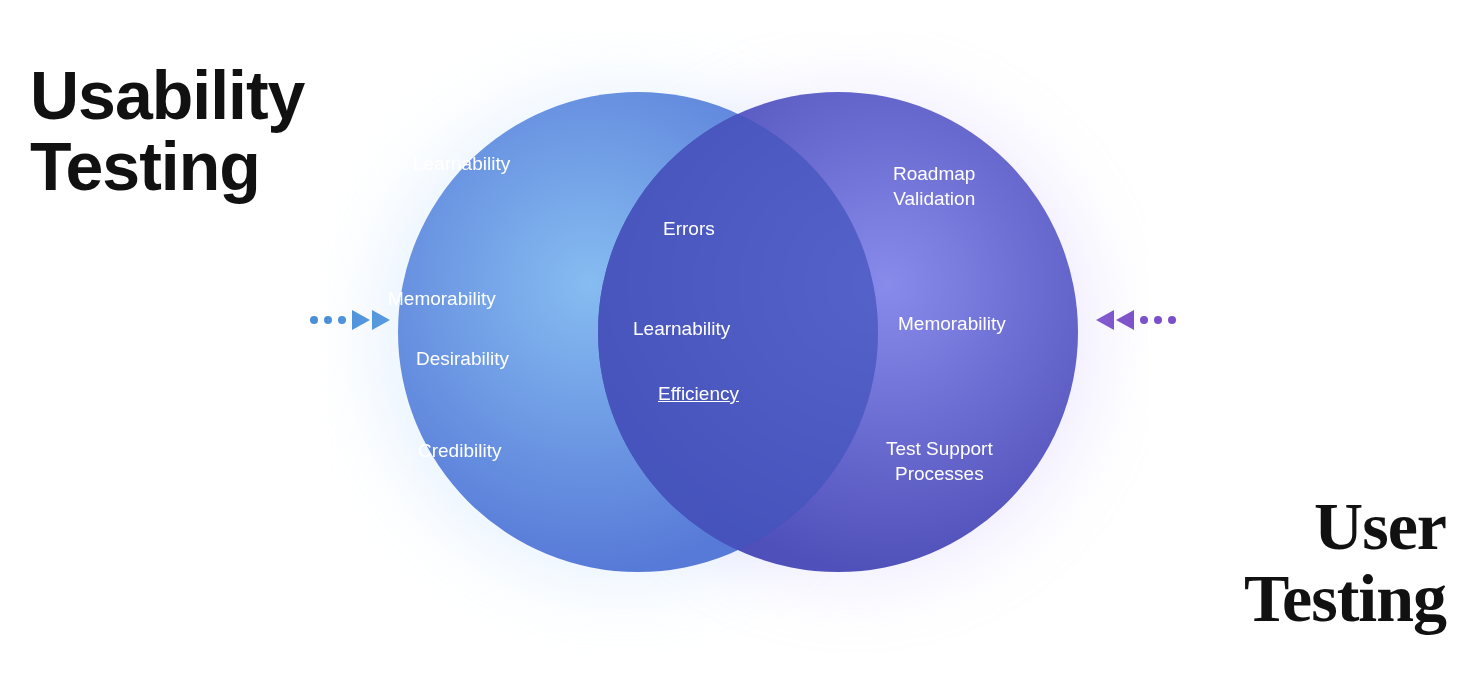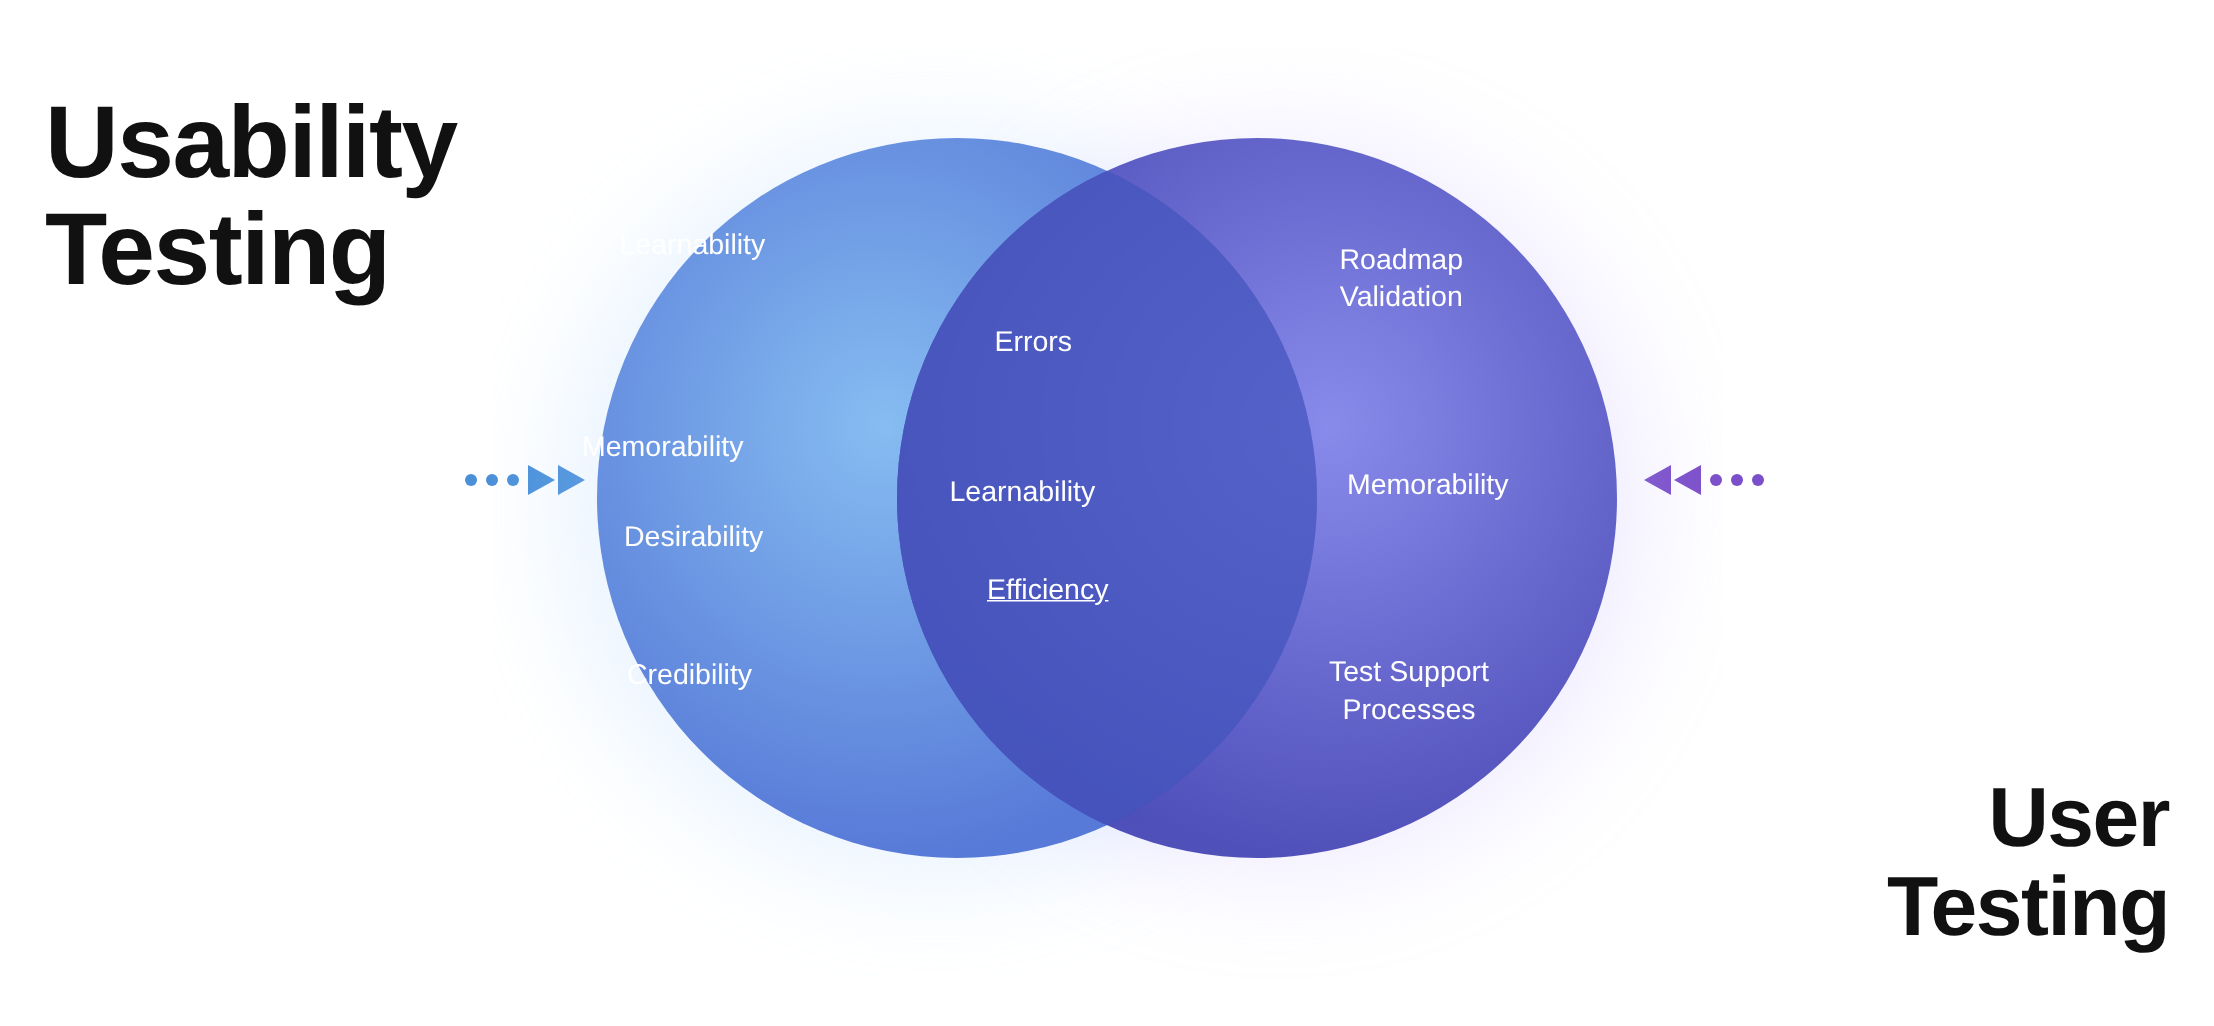--- a/index.html
+++ b/index.html
@@ -36,26 +36,27 @@
       color: #111;
       line-height: 1.05;
       letter-spacing: -1px;
     }
 
     
     .title-right {
       position: absolute;
       right: 30px;
       bottom: 50px;
-      font-size: 56px;
+      font-size: 68px;
       font-weight: 900;
       color: #111;
       line-height: 1.05;
       letter-spacing: -1px;
       text-align: right;
+      font-family: Liberation Serif, serif;
     }
 
     
     .arrow-left {
       position: absolute;
       left: 310px;
       top: 310px;
       display: flex;
       align-items: center;
       gap: 2px;

